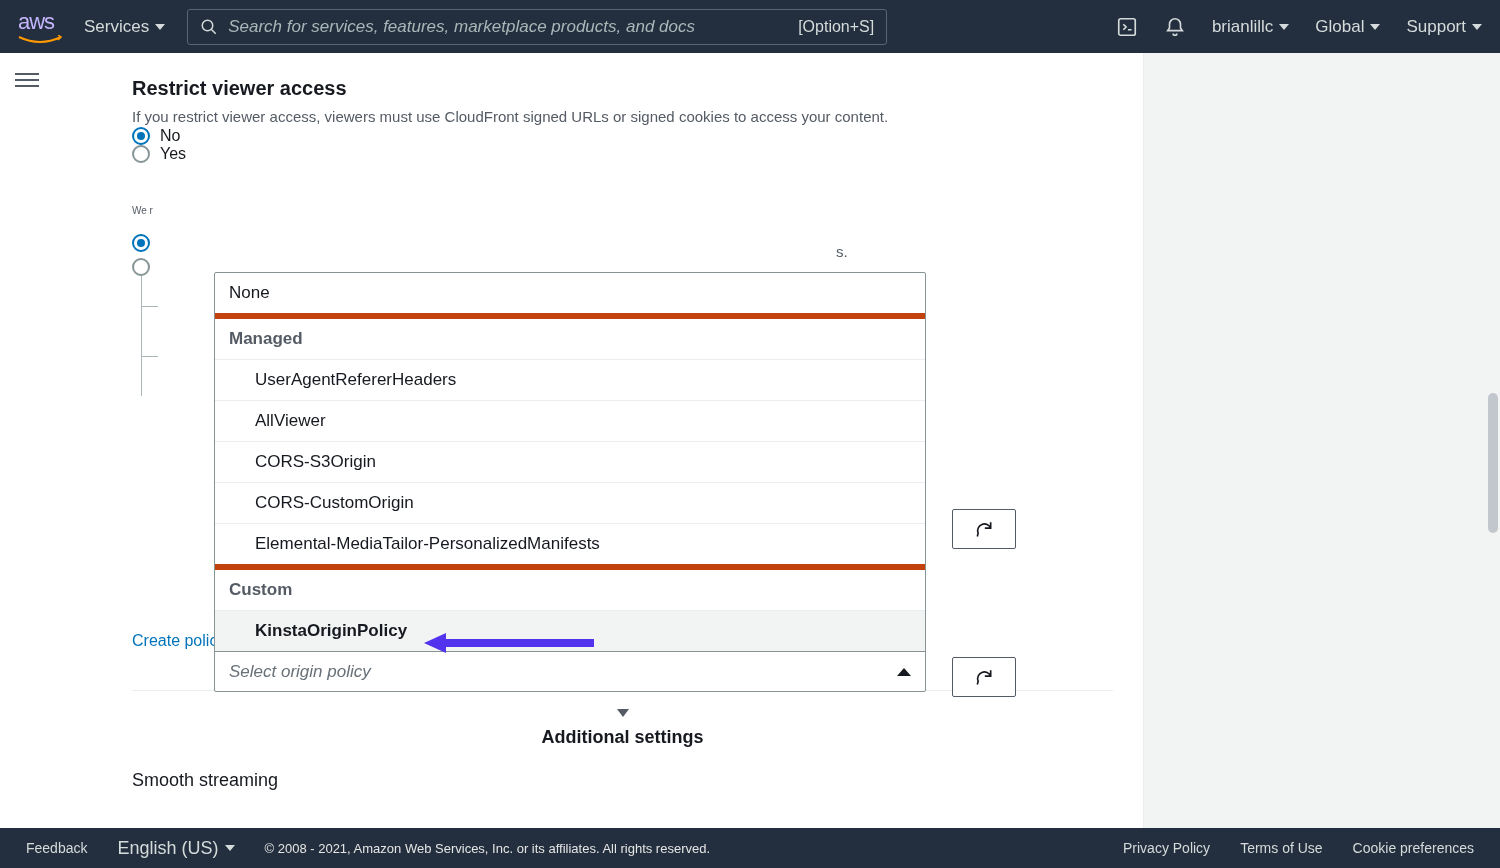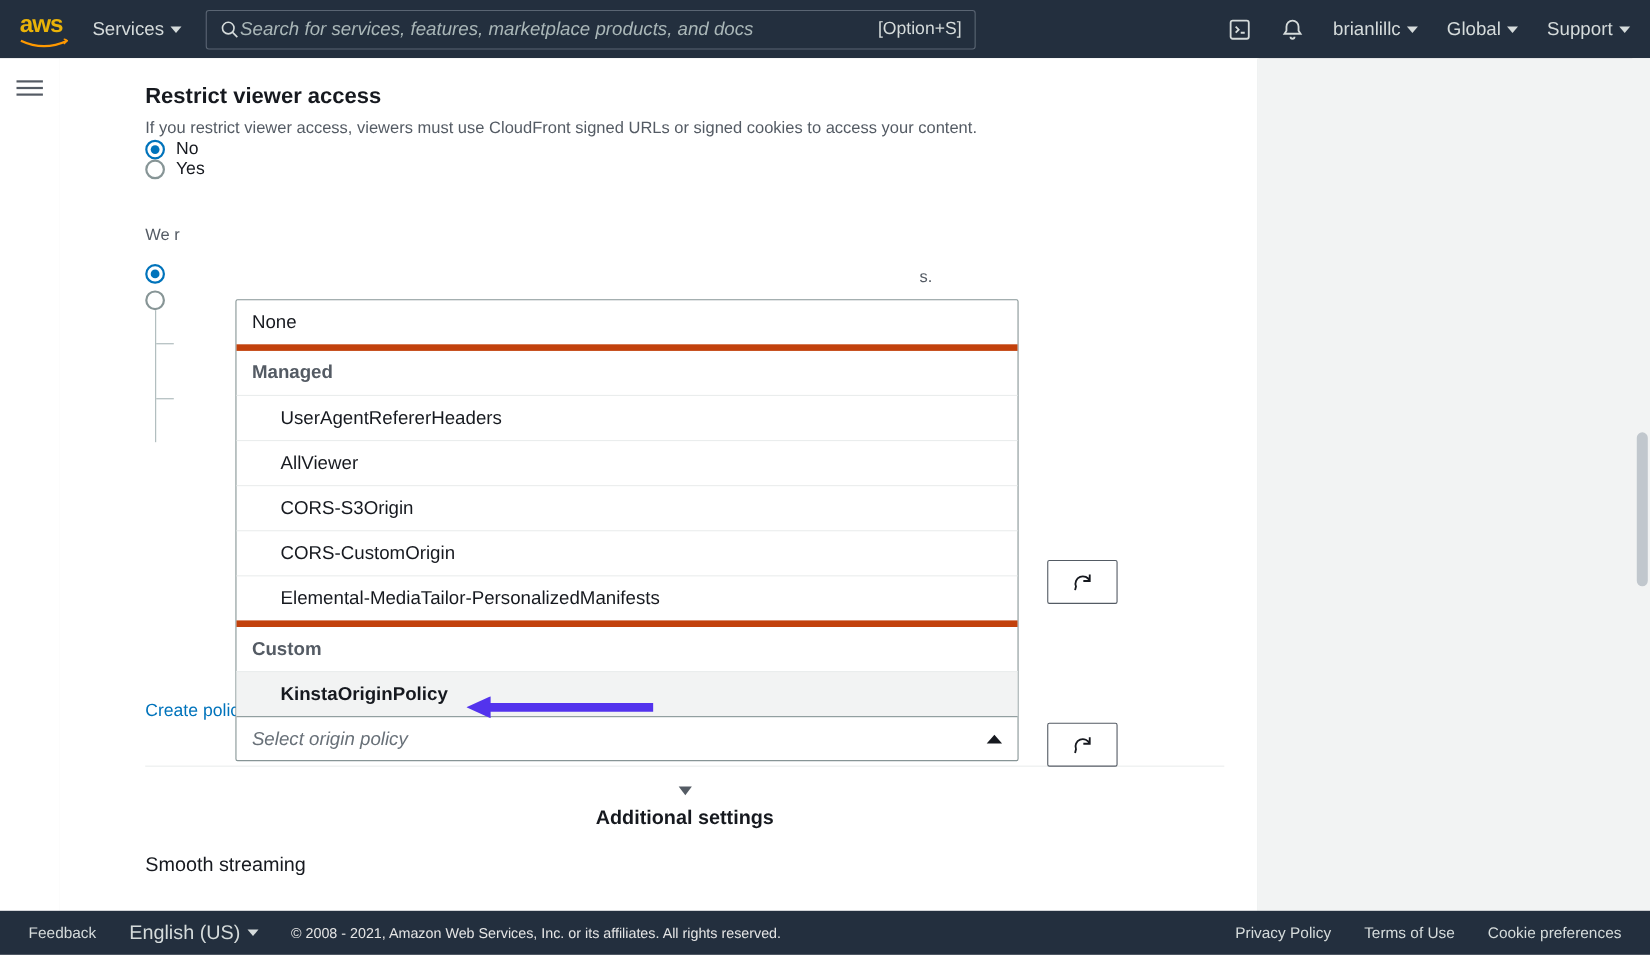--- a/index.html
+++ b/index.html
@@ -3,27 +3,27 @@
 <meta charset="utf-8">
 <style>
   * { box-sizing: border-box; margin: 0; padding: 0; font-family: "Amazon Ember", "Helvetica Neue", Arial, sans-serif; }
   body { width: 1500px; height: 868px; overflow: hidden; background: #fff; color: #16191f; }
 
   
   .topnav {
     height: 53px; background: #232f3e; color: #d5dbdb;
     display: flex; align-items: center; padding: 0 18px; gap: 22px;
   }
-  .logo { color: #eab308; font-weight: bold; font-size: 22px; letter-spacing: -1px; position: relative; }
+  .logo { color: #c4b5fd; font-weight: normal; font-size: 22px; letter-spacing: -1px; position: relative; }
   .logo-swoosh { display:block; width:44px; height:10px; }
   .nav-link { font-size: 17px; cursor: pointer; display:flex; align-items:center; gap:6px; }
   .caret-down { display:inline-block; width:0; height:0; border-left:5px solid transparent; border-right:5px solid transparent; border-top:6px solid currentColor; }
   .searchbox {
     flex: 0 0 700px; height: 36px; border: 1px solid #5a6573; border-radius: 3px;
-    display: flex; align-items: center; padding: 0 12px; color: #aab7b8;
+    display: flex; align-items: center; padding: 0 12px; gap: 10px; color: #aab7b8;
   }
   .searchbox svg { width:18px; height:18px; fill:none; stroke:#d5dbdb; stroke-width:2;}
   .searchbox .placeholder { flex:1; font-style: italic; font-size: 17px; color:#aab7b8; }
   .searchbox .shortcut { font-size:16px; color:#d5dbdb; }
   .nav-icon { width:22px; height:22px; cursor:pointer; stroke:#d5dbdb; fill:none; stroke-width:1.8; }
   .nav-spacer { flex:1; }
   .nav-right { display:flex; align-items:center; gap:26px; }
 
   
   .leftrail {
@@ -47,21 +47,21 @@
   .section-title { font-size:20px; font-weight:700; color:#16191f; }
   .section-desc { font-size:15px; color:#545b64; margin-top:6px; line-height:1.4; }
 
   .radio-row { display:flex; align-items:center; gap:10px; font-size:16px; }
   .radio { width:18px; height:18px; border:2px solid #0073bb; border-radius:50%; display:inline-flex; align-items:center; justify-content:center; }
   .radio.unchecked { border-color:#879596; }
   .radio .dot { width:8px; height:8px; background:#0073bb; border-radius:50%; }
 
   .cache-section { margin-top:42px; position:relative; }
   .cache-title-partial { font-size:22px; font-weight:800; color:#16191f; }
-  .cache-desc-partial { font-size:15px; color:#545b64; margin-top:4px; }
+  .cache-desc-partial { font-size:10px; color:#545b64; margin-top:4px; }
   .cache-trail { position:absolute; top:38px; left:704px; font-size:15px; color:#545b64; }
 
   .radio-stack { margin-top:18px; }
   .tree-line { border-left:1px solid #aab7b8; margin-left:9px; height:120px; position:relative; }
   .tree-tick { position:absolute; left:0; width:16px; height:1px; background:#aab7b8; }
 
   
   .dropdown-overlay {
     position:absolute; left:160px; top:219px; width:712px; background:#fff;
     border:1px solid #879596; border-radius:2px; z-index:20;

